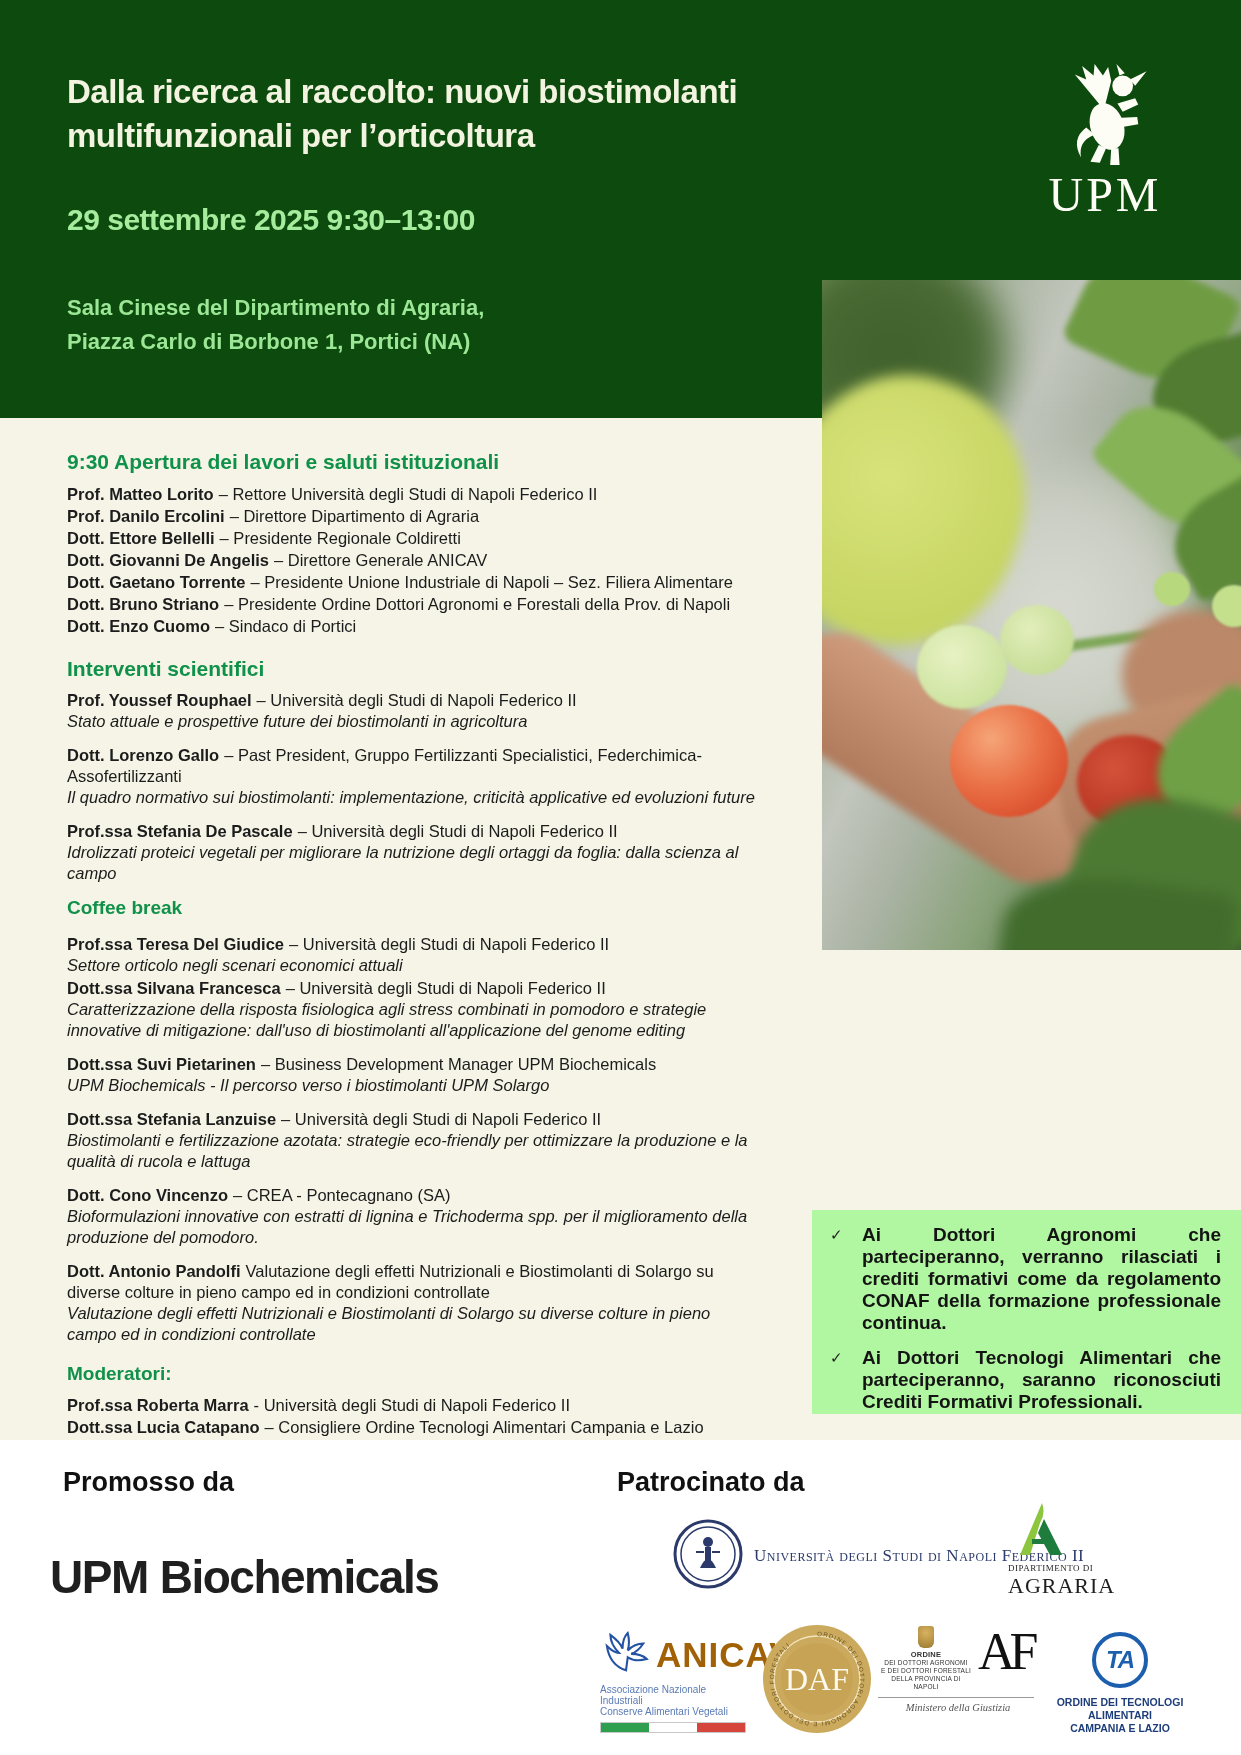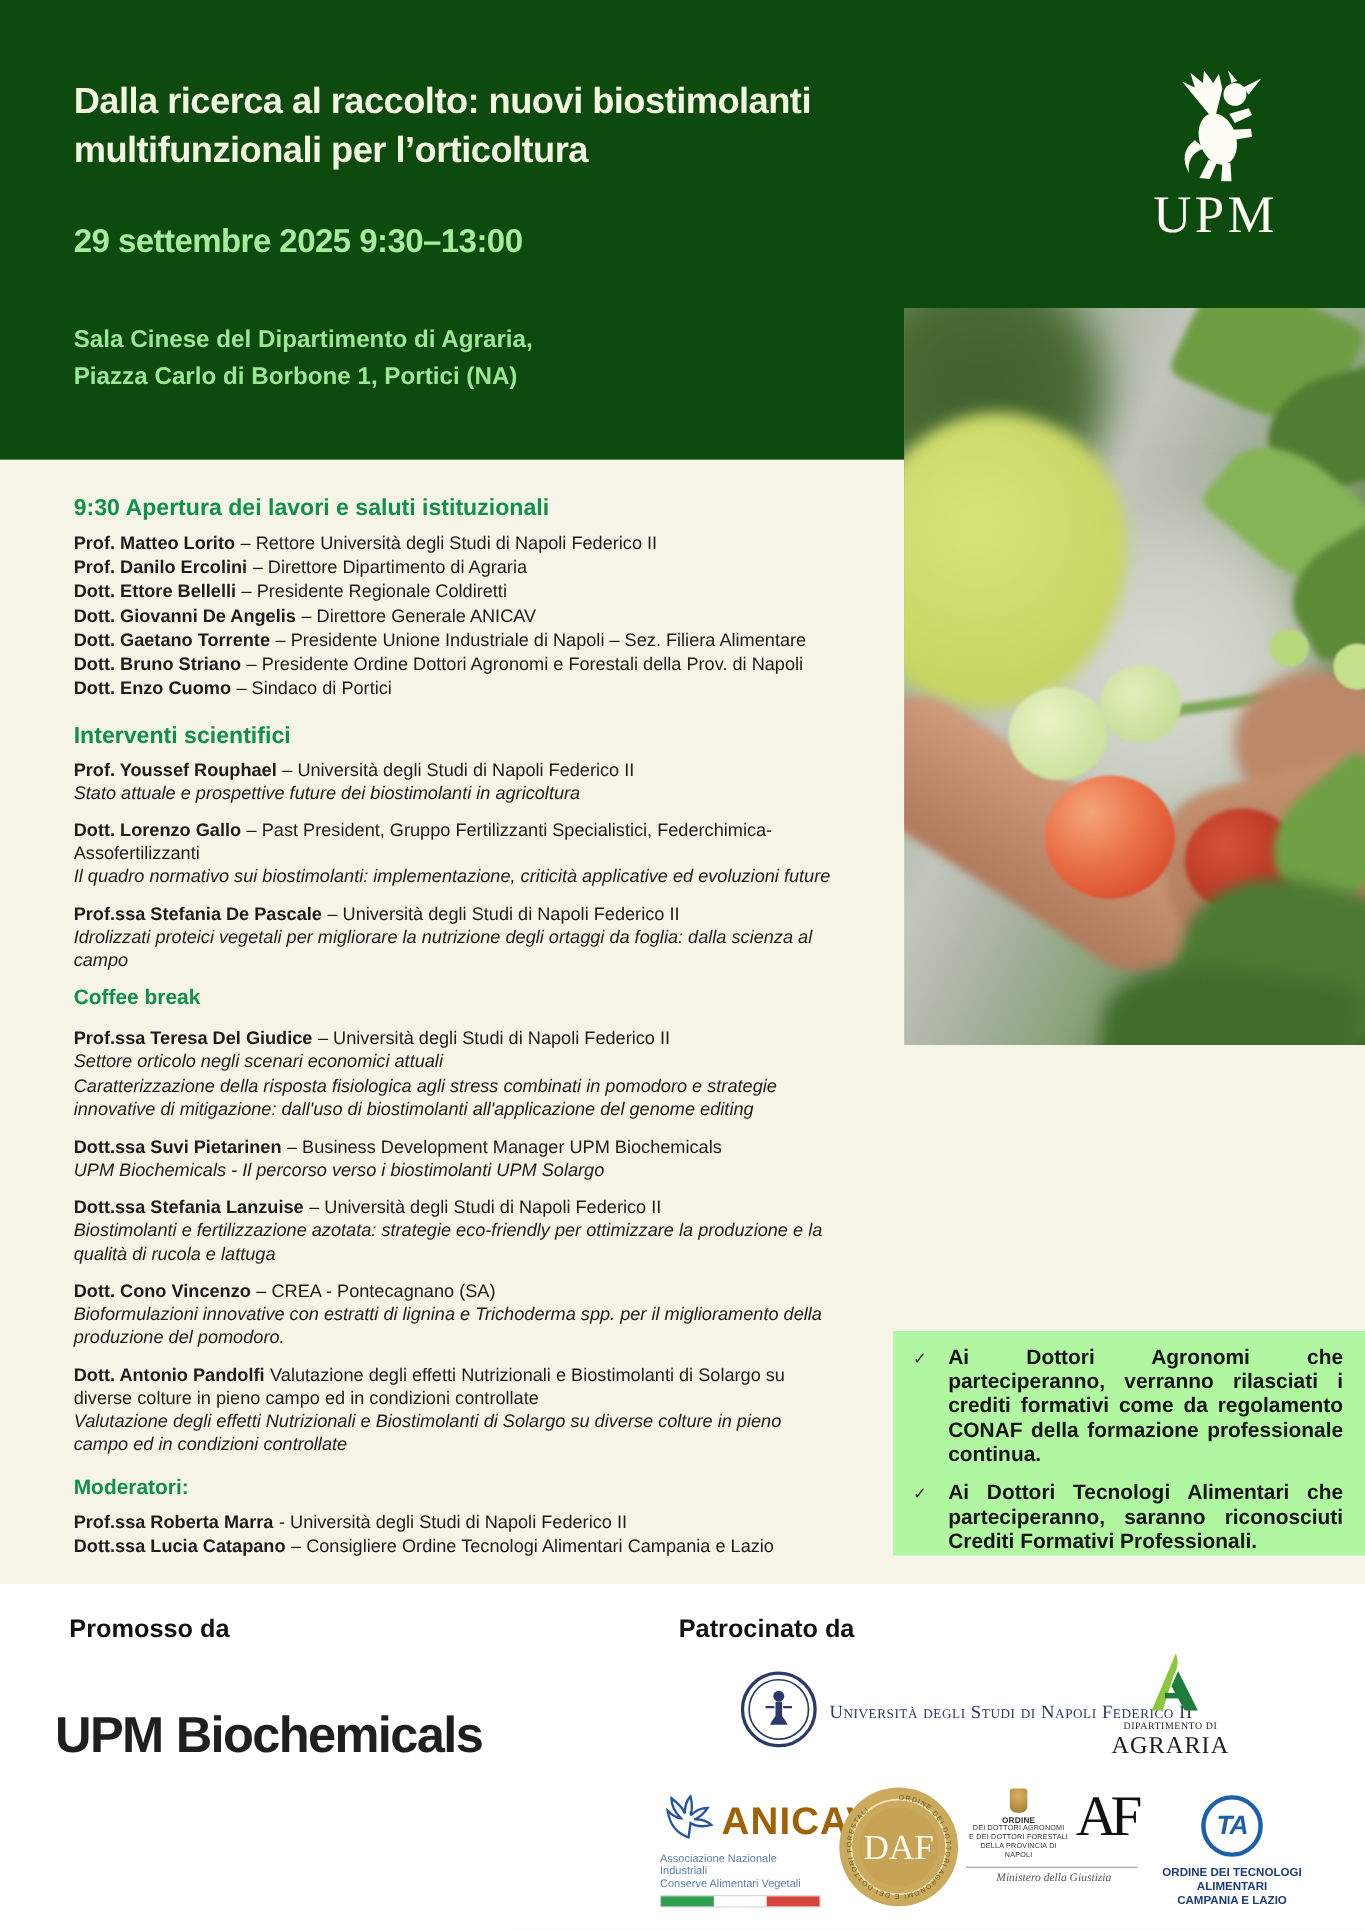--- a/index.html
+++ b/index.html
@@ -70,28 +70,28 @@
   .tight { margin-bottom:2px; }
 
   
   .credits { position:absolute; left:812px; top:1210px; width:429px; height:204px; background:#b1f6a0;
              padding:14px 20px 12px 18px; }
   .credit { display:flex; margin-bottom:13px; }
   .chk { width:32px; flex:none; font-size:15px; color:#222; font-weight:400; padding-top:2px; }
   .credit p { flex:1; font-size:19px; font-weight:700; line-height:22px; color:#141414; text-align:justify; }
 
   
-  .f-label { position:absolute; color:#111; font-size:23px; font-weight:700; }
+  .f-label { position:absolute; color:#111; font-size:27px; font-weight:700; }
   .wordmark { position:absolute; left:50px; top:1550px; color:#1f1f1f; font-size:46px; font-weight:700; letter-spacing:-1.5px; }
   .wordmark .w2 { margin-left:12px; }
 
   .logo-fed { position:absolute; left:672px; top:1518px; display:flex; align-items:center; }
   .fed-text { margin-left:10px; color:#2b3a6b; font-family:"Liberation Serif", serif; font-variant:small-caps;
               font-size:17px; letter-spacing:0.5px; }
-  .logo-agr { position:absolute; left:1008px; top:1497px; width:112px; text-align:center; }
+  .logo-agr { position:absolute; left:1008px; top:1497px; width:112px; text-align:left; }
   .agr-l1 { color:#1f1f1f; font-family:"Liberation Serif", serif; font-size:9px; letter-spacing:0.5px; text-transform:uppercase; margin-top:2px; }
   .agr-l2 { color:#1f1f1f; font-family:"Liberation Serif", serif; font-size:22px; letter-spacing:1px; }
 
   .logo-anicav { position:absolute; left:600px; top:1630px; width:150px; }
   .anicav-top { display:flex; align-items:center; }
   .anicav-name { color:#a16207; font-size:35px; font-weight:700; letter-spacing:1px; margin-left:4px; }
   .anicav-sub { color:#5a7bb5; font-size:10px; line-height:11px; margin-top:4px; }
   .flagbar { margin-top:5px; width:146px; height:11px; display:flex; border:1px solid #c9c9c9; }
   .flagbar span { flex:1; }
   .fl-g { background:#2e9e4f; } .fl-w { background:#fff; } .fl-r { background:#d6453c; }
@@ -199,20 +199,21 @@
       <div class="it">Idrolizzati proteici vegetali per migliorare la nutrizione degli ortaggi da foglia: dalla scienza al campo</div>
     </div>
 
     <div class="sec-h small cb">Coffee break</div>
 
     <div class="talk tight">
       <div class="line"><span class="b">Prof.ssa Teresa Del Giudice</span><span class="r">– Università degli Studi di Napoli Federico II</span></div>
       <div class="it">Settore orticolo negli scenari economici attuali</div>
     </div>
     <div class="talk">
+      <div class="line"><span class="b">Dott.ssa Silvana Francesca</span><span class="r">– Università degli Studi di Napoli Federico II</span></div>
       <div class="it">Caratterizzazione della risposta fisiologica agli stress combinati in pomodoro e strategie innovative di mitigazione: dall'uso di biostimolanti all'applicazione del genome editing</div>
     </div>
     <div class="talk">
       <div class="line"><span class="b">Dott.ssa Suvi Pietarinen</span><span class="r">– Business Development Manager UPM Biochemicals</span></div>
       <div class="it">UPM Biochemicals - Il percorso verso i biostimolanti UPM Solargo</div>
     </div>
     <div class="talk">
       <div class="line"><span class="b">Dott.ssa Stefania Lanzuise</span><span class="r">– Università degli Studi di Napoli Federico II</span></div>
       <div class="it">Biostimolanti e fertilizzazione azotata: strategie eco-friendly per ottimizzare la produzione e la qualità di rucola e lattuga</div>
     </div>

